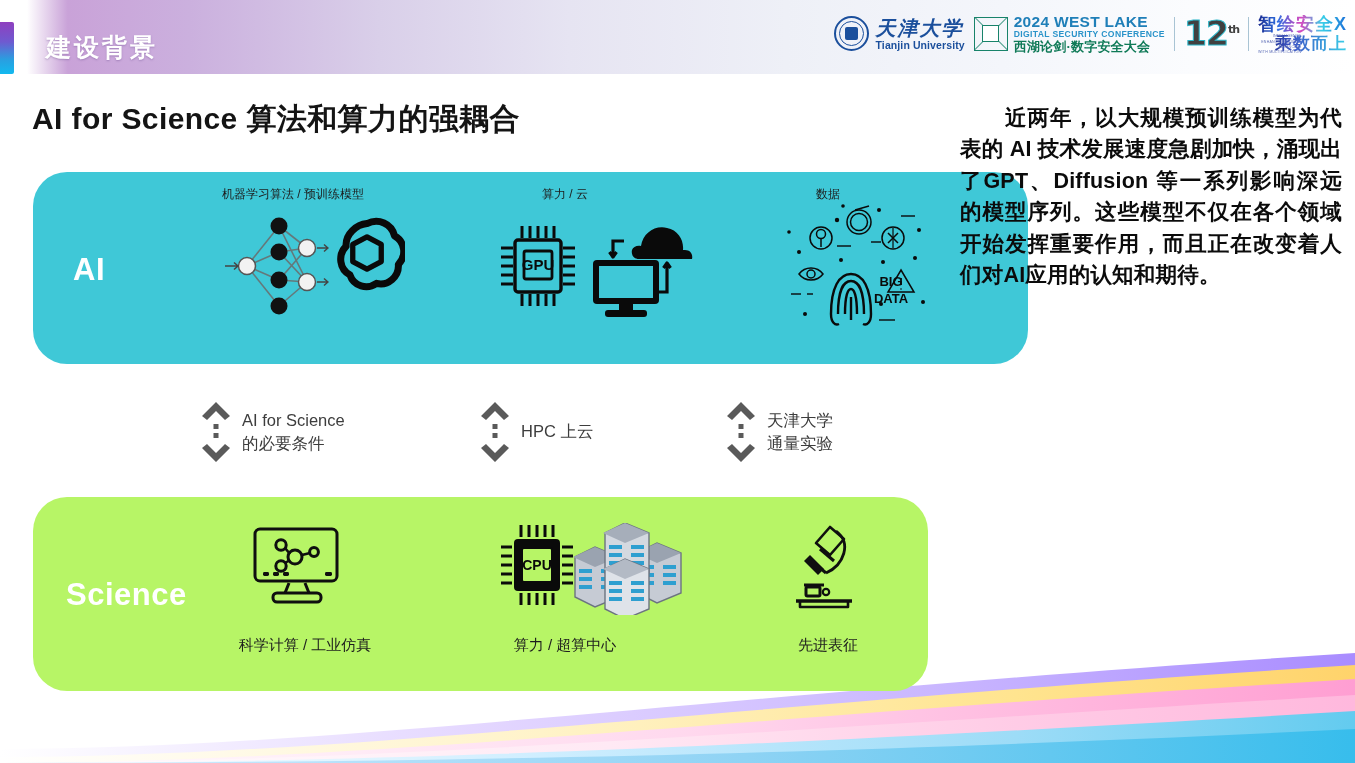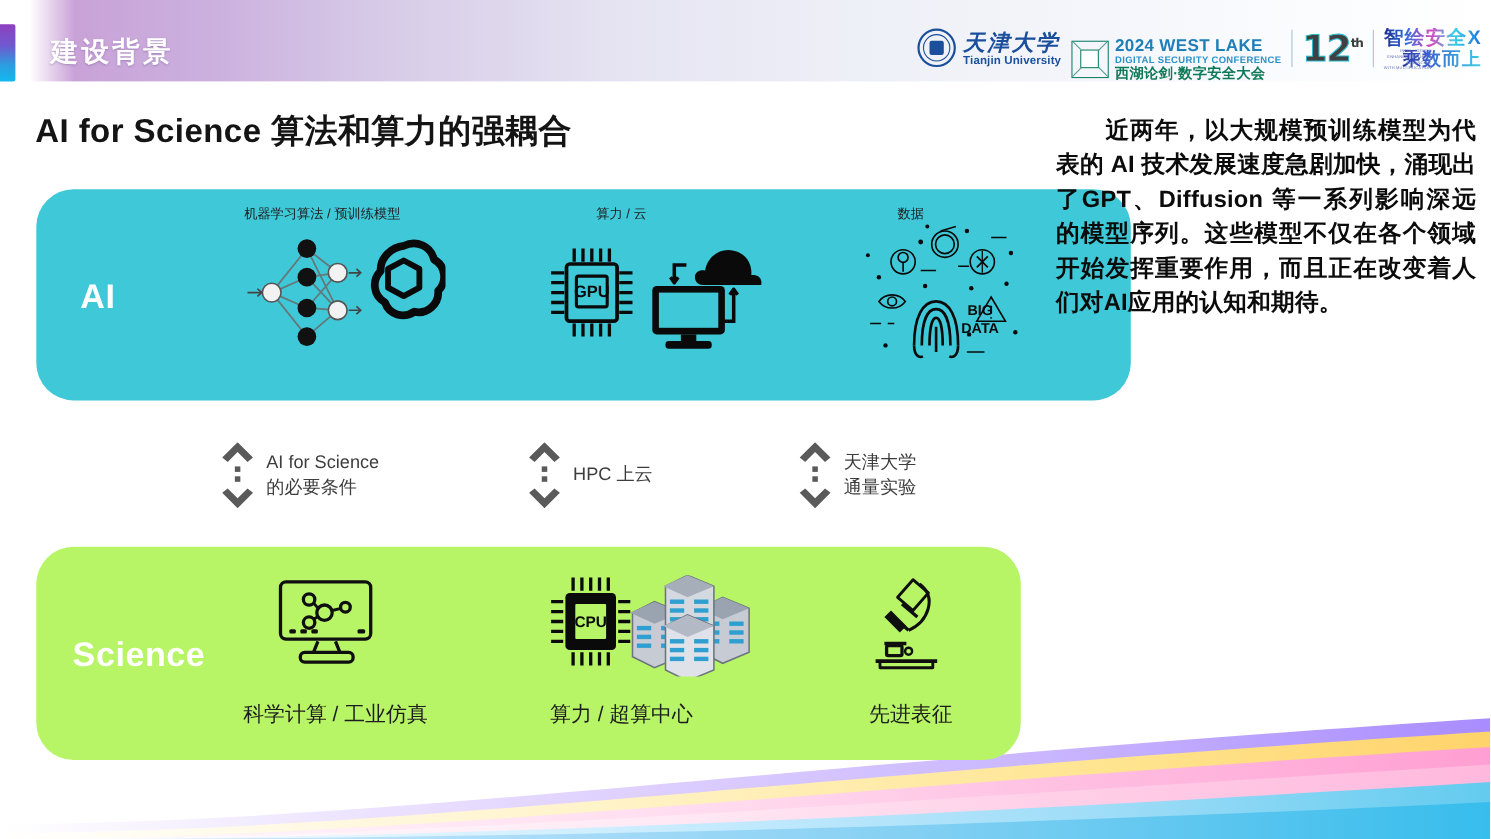--- a/index.html
+++ b/index.html
@@ -47,21 +47,21 @@
   }
   .tju-seal-core { width:13px; height:13px; background:#1b4f9c; border-radius:2px; }
   .tju-words { display:flex; flex-direction:column; line-height:1; }
   .tju-cn {
     font-family:"DejaVu Serif","Liberation Serif",serif;
     font-size:20px; font-weight:bold; color:#1b4f9c;
     letter-spacing:2px; font-style:italic;
   }
   .tju-en { font-size:10.5px; font-weight:bold; color:#1b4f9c; letter-spacing:.1px; margin-top:2px; }
 
-  .logo-wl { display:flex; align-items:center; gap:6px;margin-top:20px; }
+  .logo-wl { display:flex; align-items:center; gap:6px; }
   .wl-seal {
     width:34px; height:34px; border:1.6px solid #18836a; position:relative;
     display:flex; align-items:center; justify-content:center; overflow:hidden;
   }
   .wl-seal::before, .wl-seal::after {
     content:""; position:absolute; width:48px; height:1px; background:#18836a; opacity:.75;
   }
   .wl-seal::before { transform:rotate(45deg); }
   .wl-seal::after  { transform:rotate(-45deg); }
   .wl-seal-inner { width:17px; height:17px; border:1.4px solid #18836a; background:#fff; z-index:2; }
@@ -119,21 +119,21 @@
   .word-sci { left:33px; top:80px; font-size:31px; }
 
   .top-labels { position:absolute; left:33px; top:186px; width:895px; height:26px; }
   .top-label {
     position:absolute; font-size:12px; color:#1d1d1d; text-align:center;
     white-space:nowrap; transform:translateX(-50%);
   }
 
   .bot-labels { position:absolute; left:33px; top:636px; width:895px; height:26px; }
   .bot-label {
-    position:absolute; font-size:19px; color:#1d1d1d; text-align:center;
+    position:absolute; font-size:15px; color:#1d1d1d; text-align:center;
     white-space:nowrap; transform:translateX(-50%);
   }
 
   
   .arrow-row { position:absolute; left:33px; top:398px; width:895px; height:72px; }
   .arrow-group {
     position:absolute; display:flex; align-items:center; gap:11px;
   }
   .arrow-dbl { width:30px; height:60px; position:relative; flex:0 0 auto; }
   .arrow-label {

